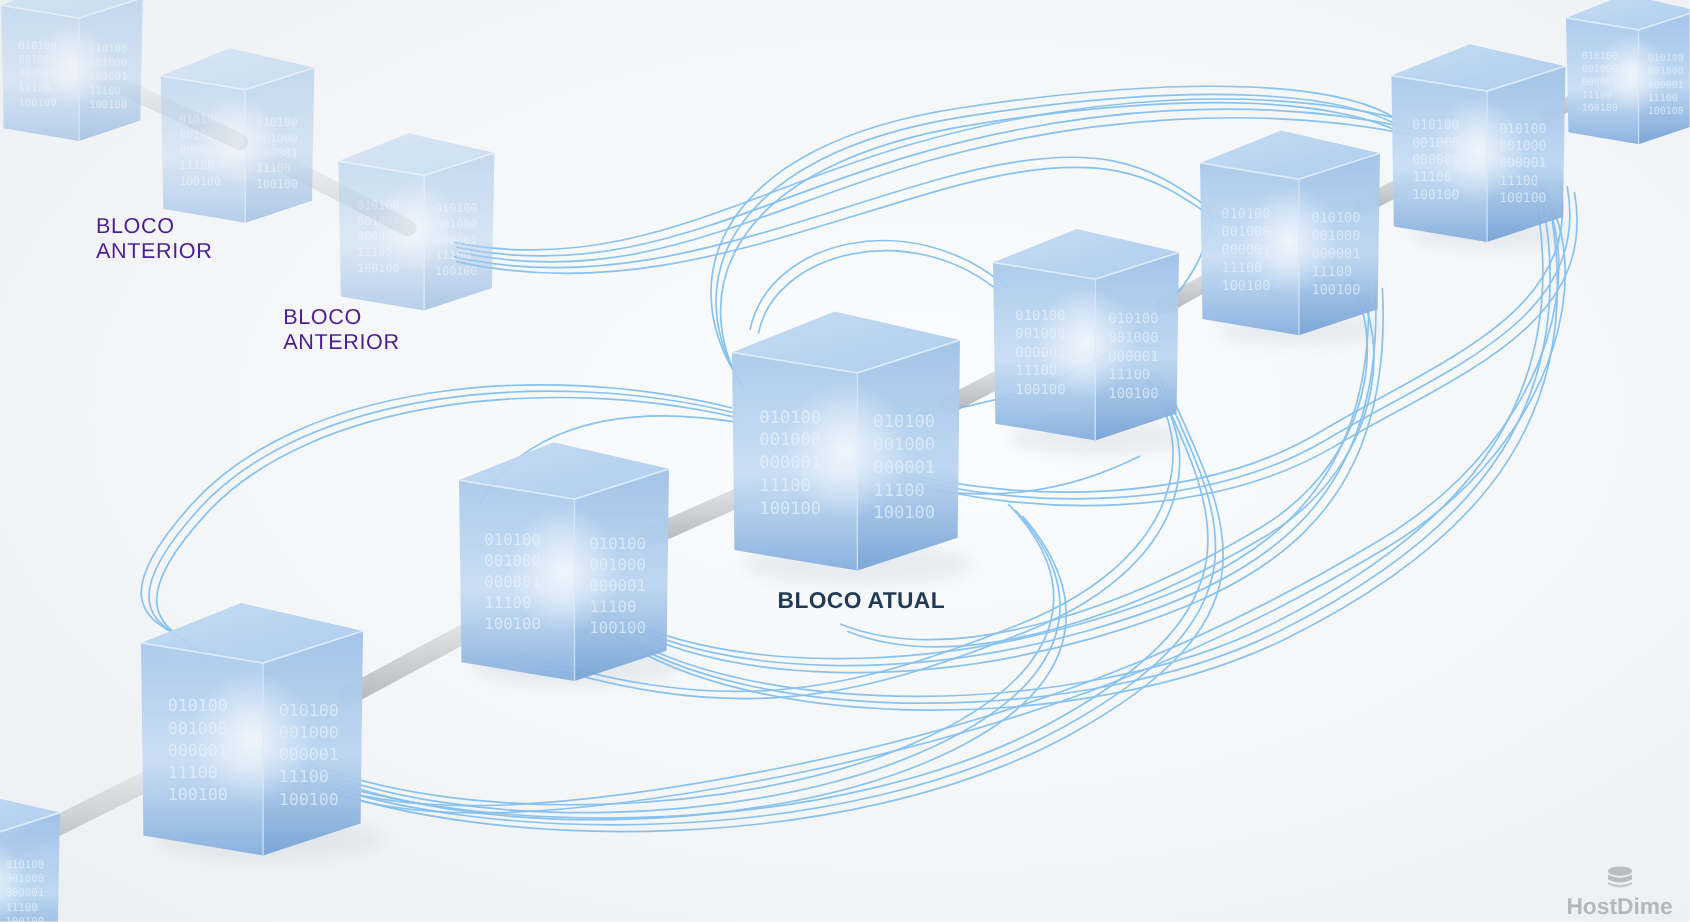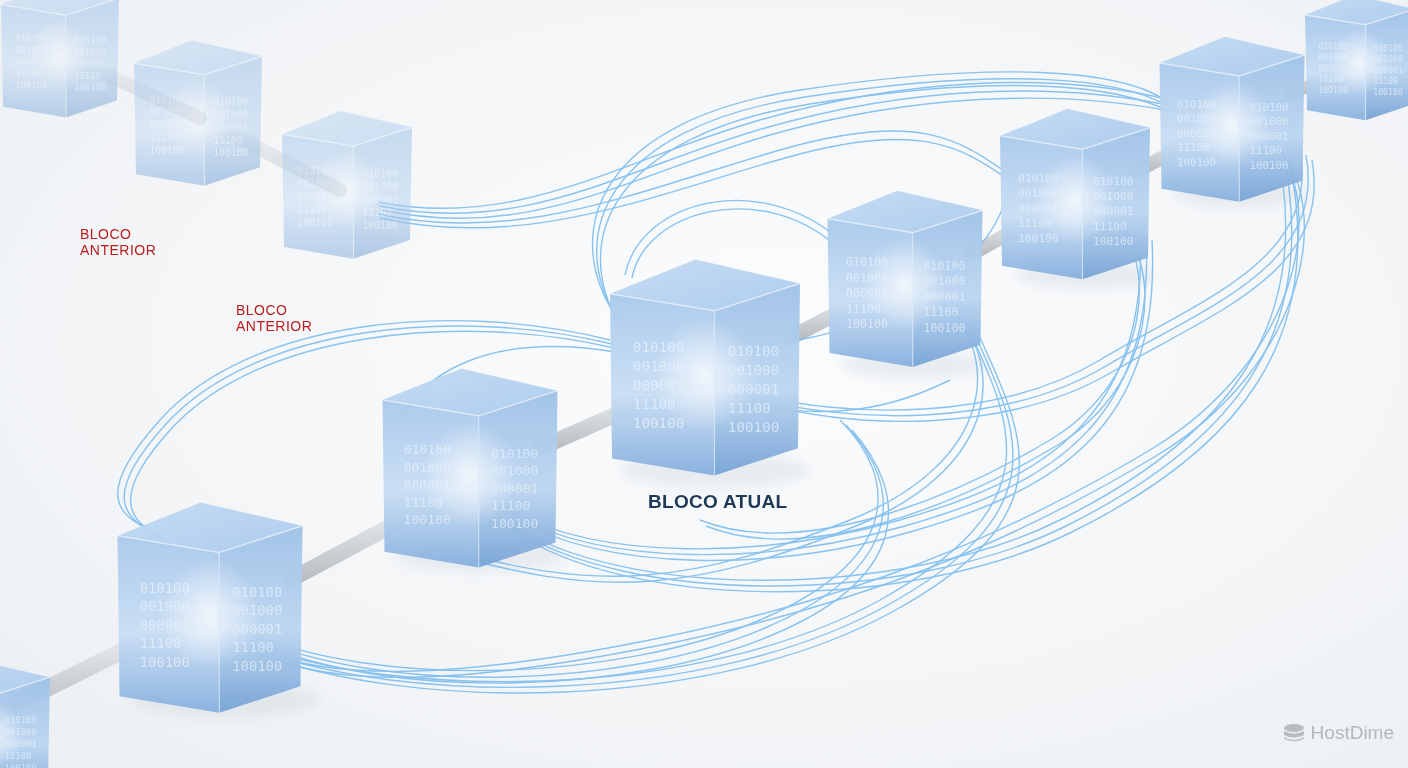--- a/index.html
+++ b/index.html
@@ -5,25 +5,25 @@
   html, body { margin:0; padding:0; }
   body {
     width:1408px; height:768px; overflow:hidden; position:relative;
     background: radial-gradient(ellipse at 55% 45%, #fbfcfd 0%, #f3f5f7 60%, #eceff2 100%);
     font-family: "Liberation Sans", "DejaVu Sans", sans-serif;
   }
   #scene { position:absolute; left:0; top:0; width:1408px; height:768px; }
   .label {
     position:absolute; letter-spacing:0.5px; line-height:1.15;
   }
-  .label.prev { color:#b91c1c; font-size:14px;margin-top:48px; }
+  .label.prev { color:#4c1d95; font-size:18px; }
   .label.curr { color:#1f3a57; font-size:18px; font-weight:bold; letter-spacing:0.3px; }
   .logo {
-    position:absolute; right:14px; bottom:24px; display:flex; align-items:center; gap:5px;
-    color:#b4b8bc; font-size:19px; font-weight:normal;
+    position:absolute; right:14px; bottom:0; display:flex; align-items:center; gap:5px;
+    color:#b4b8bc; font-size:19px; font-weight:bold;flex-direction:column;
   }
   .logo svg { display:block; }
 </style>
 </head>
 <body>
 
 <svg id="scene" viewBox="0 0 1408 768" xmlns="http://www.w3.org/2000/svg">
   <defs>
     <linearGradient id="gFront" x1="0" y1="0" x2="0" y2="1">
       <stop offset="0" stop-color="#a9c9ec"></stop>

